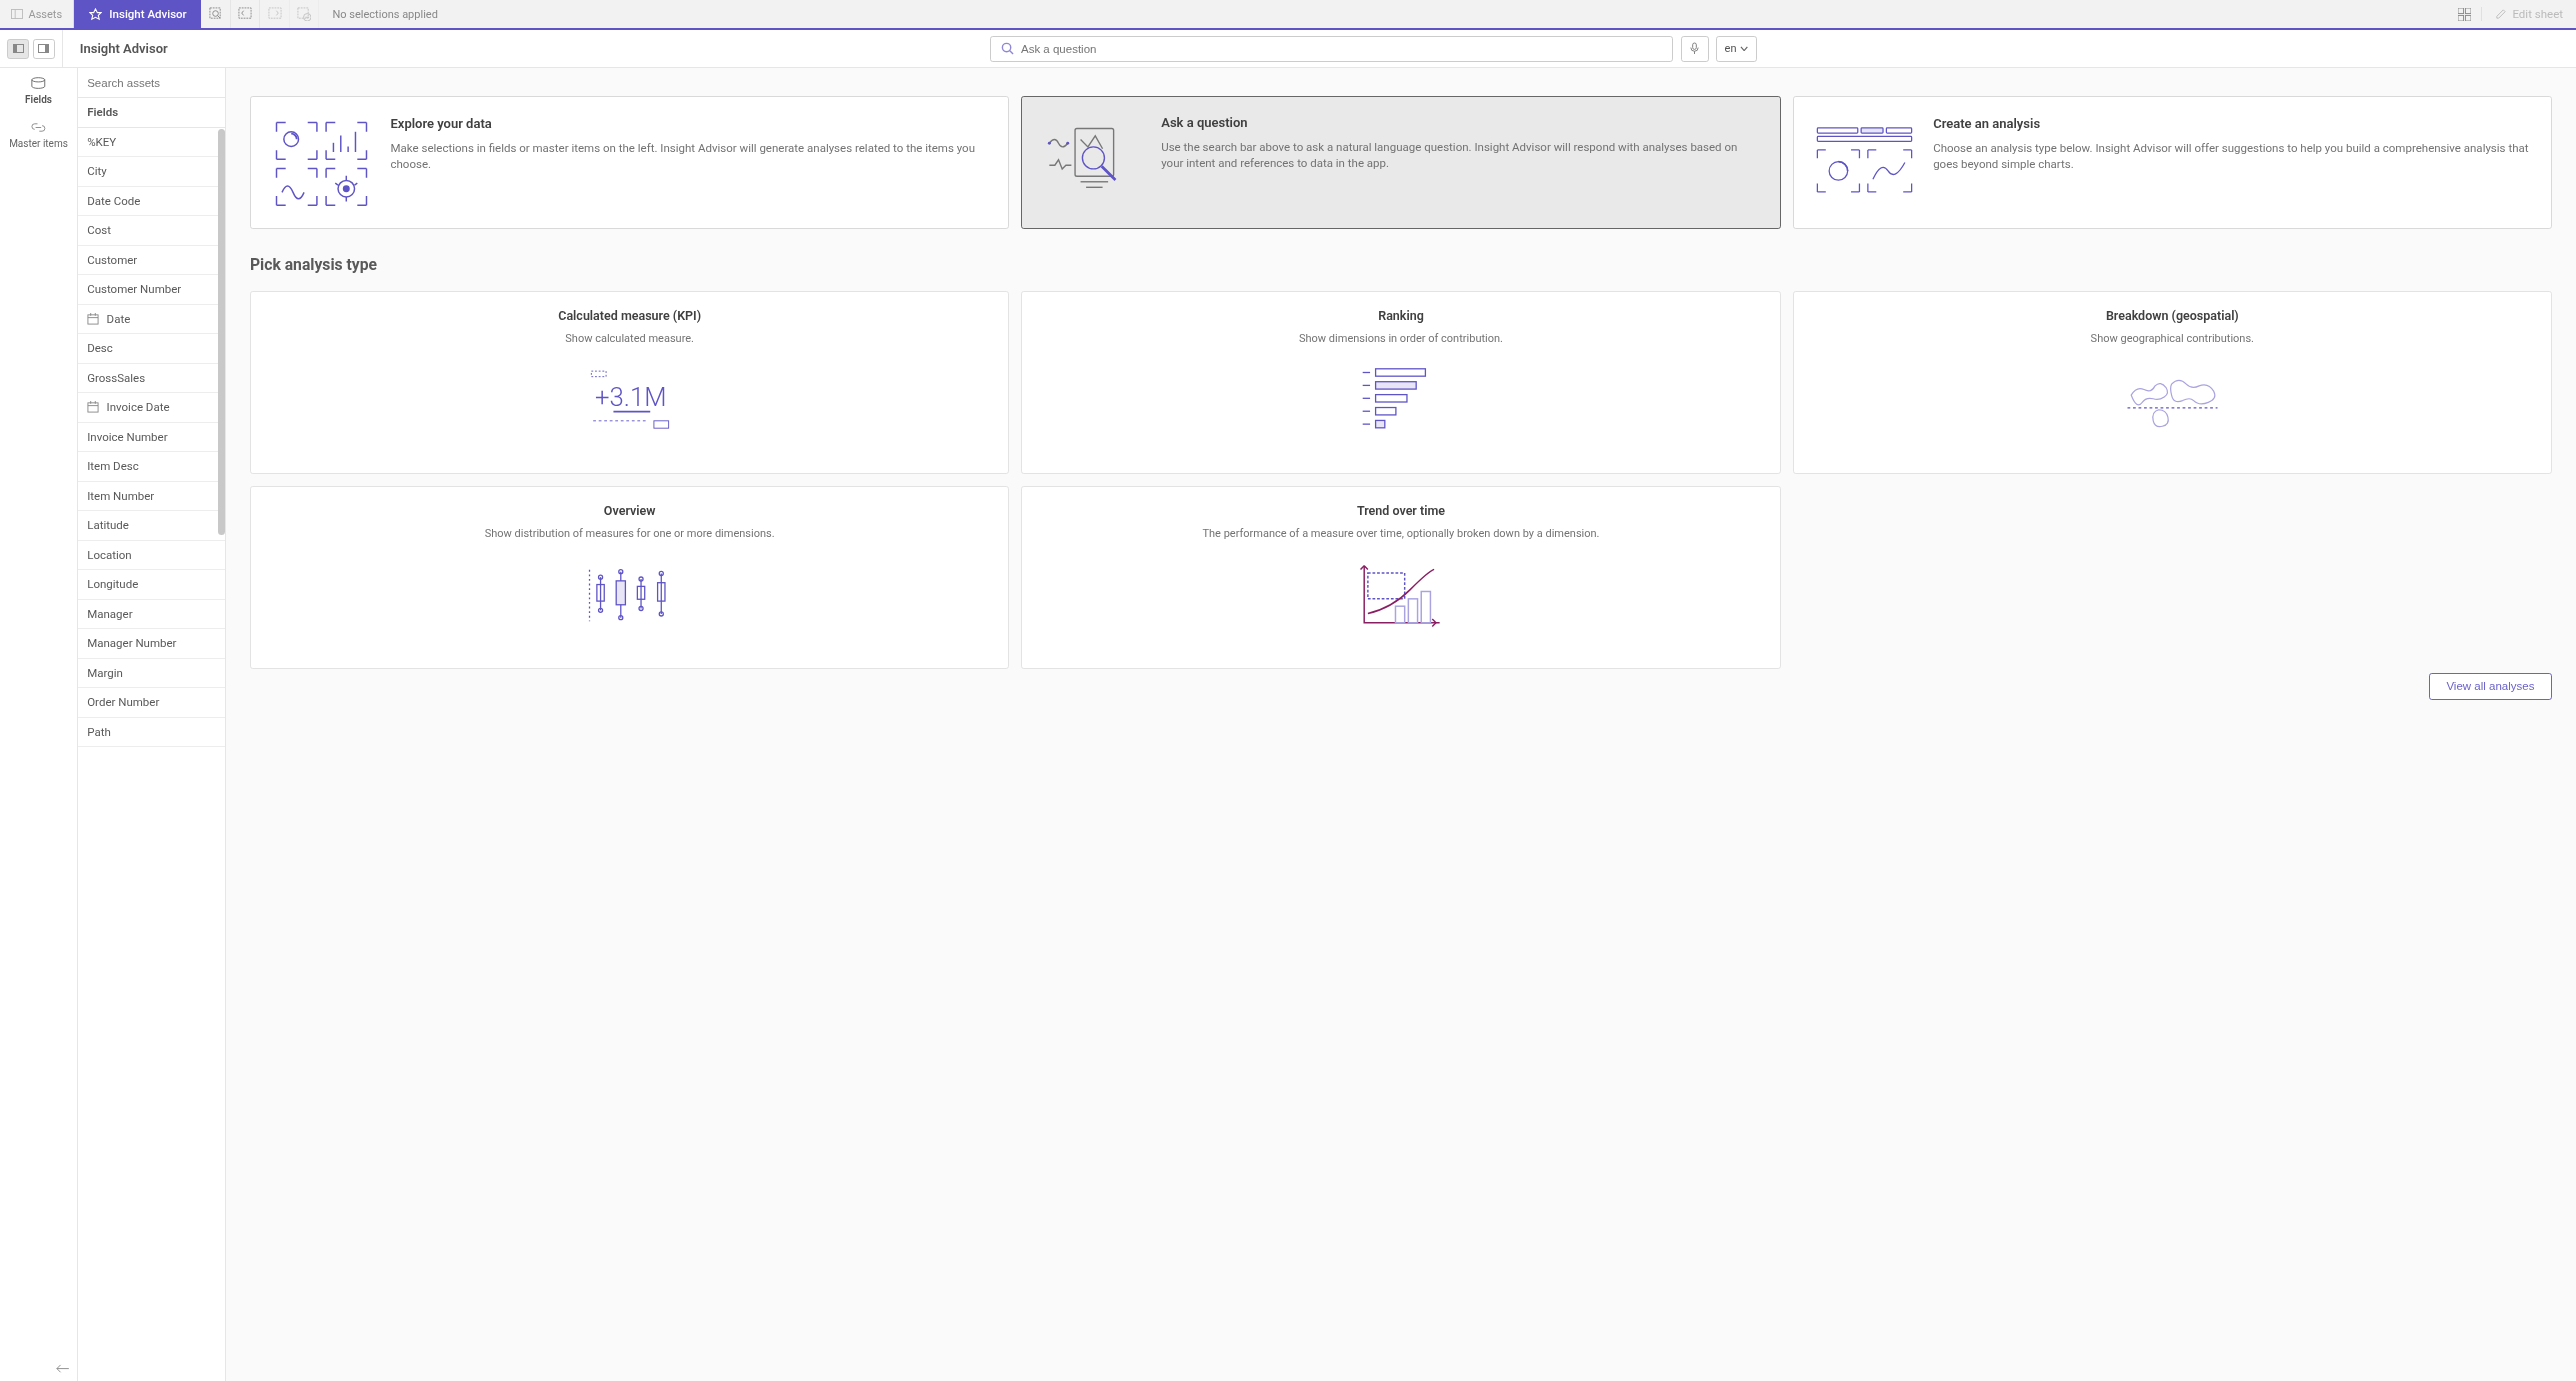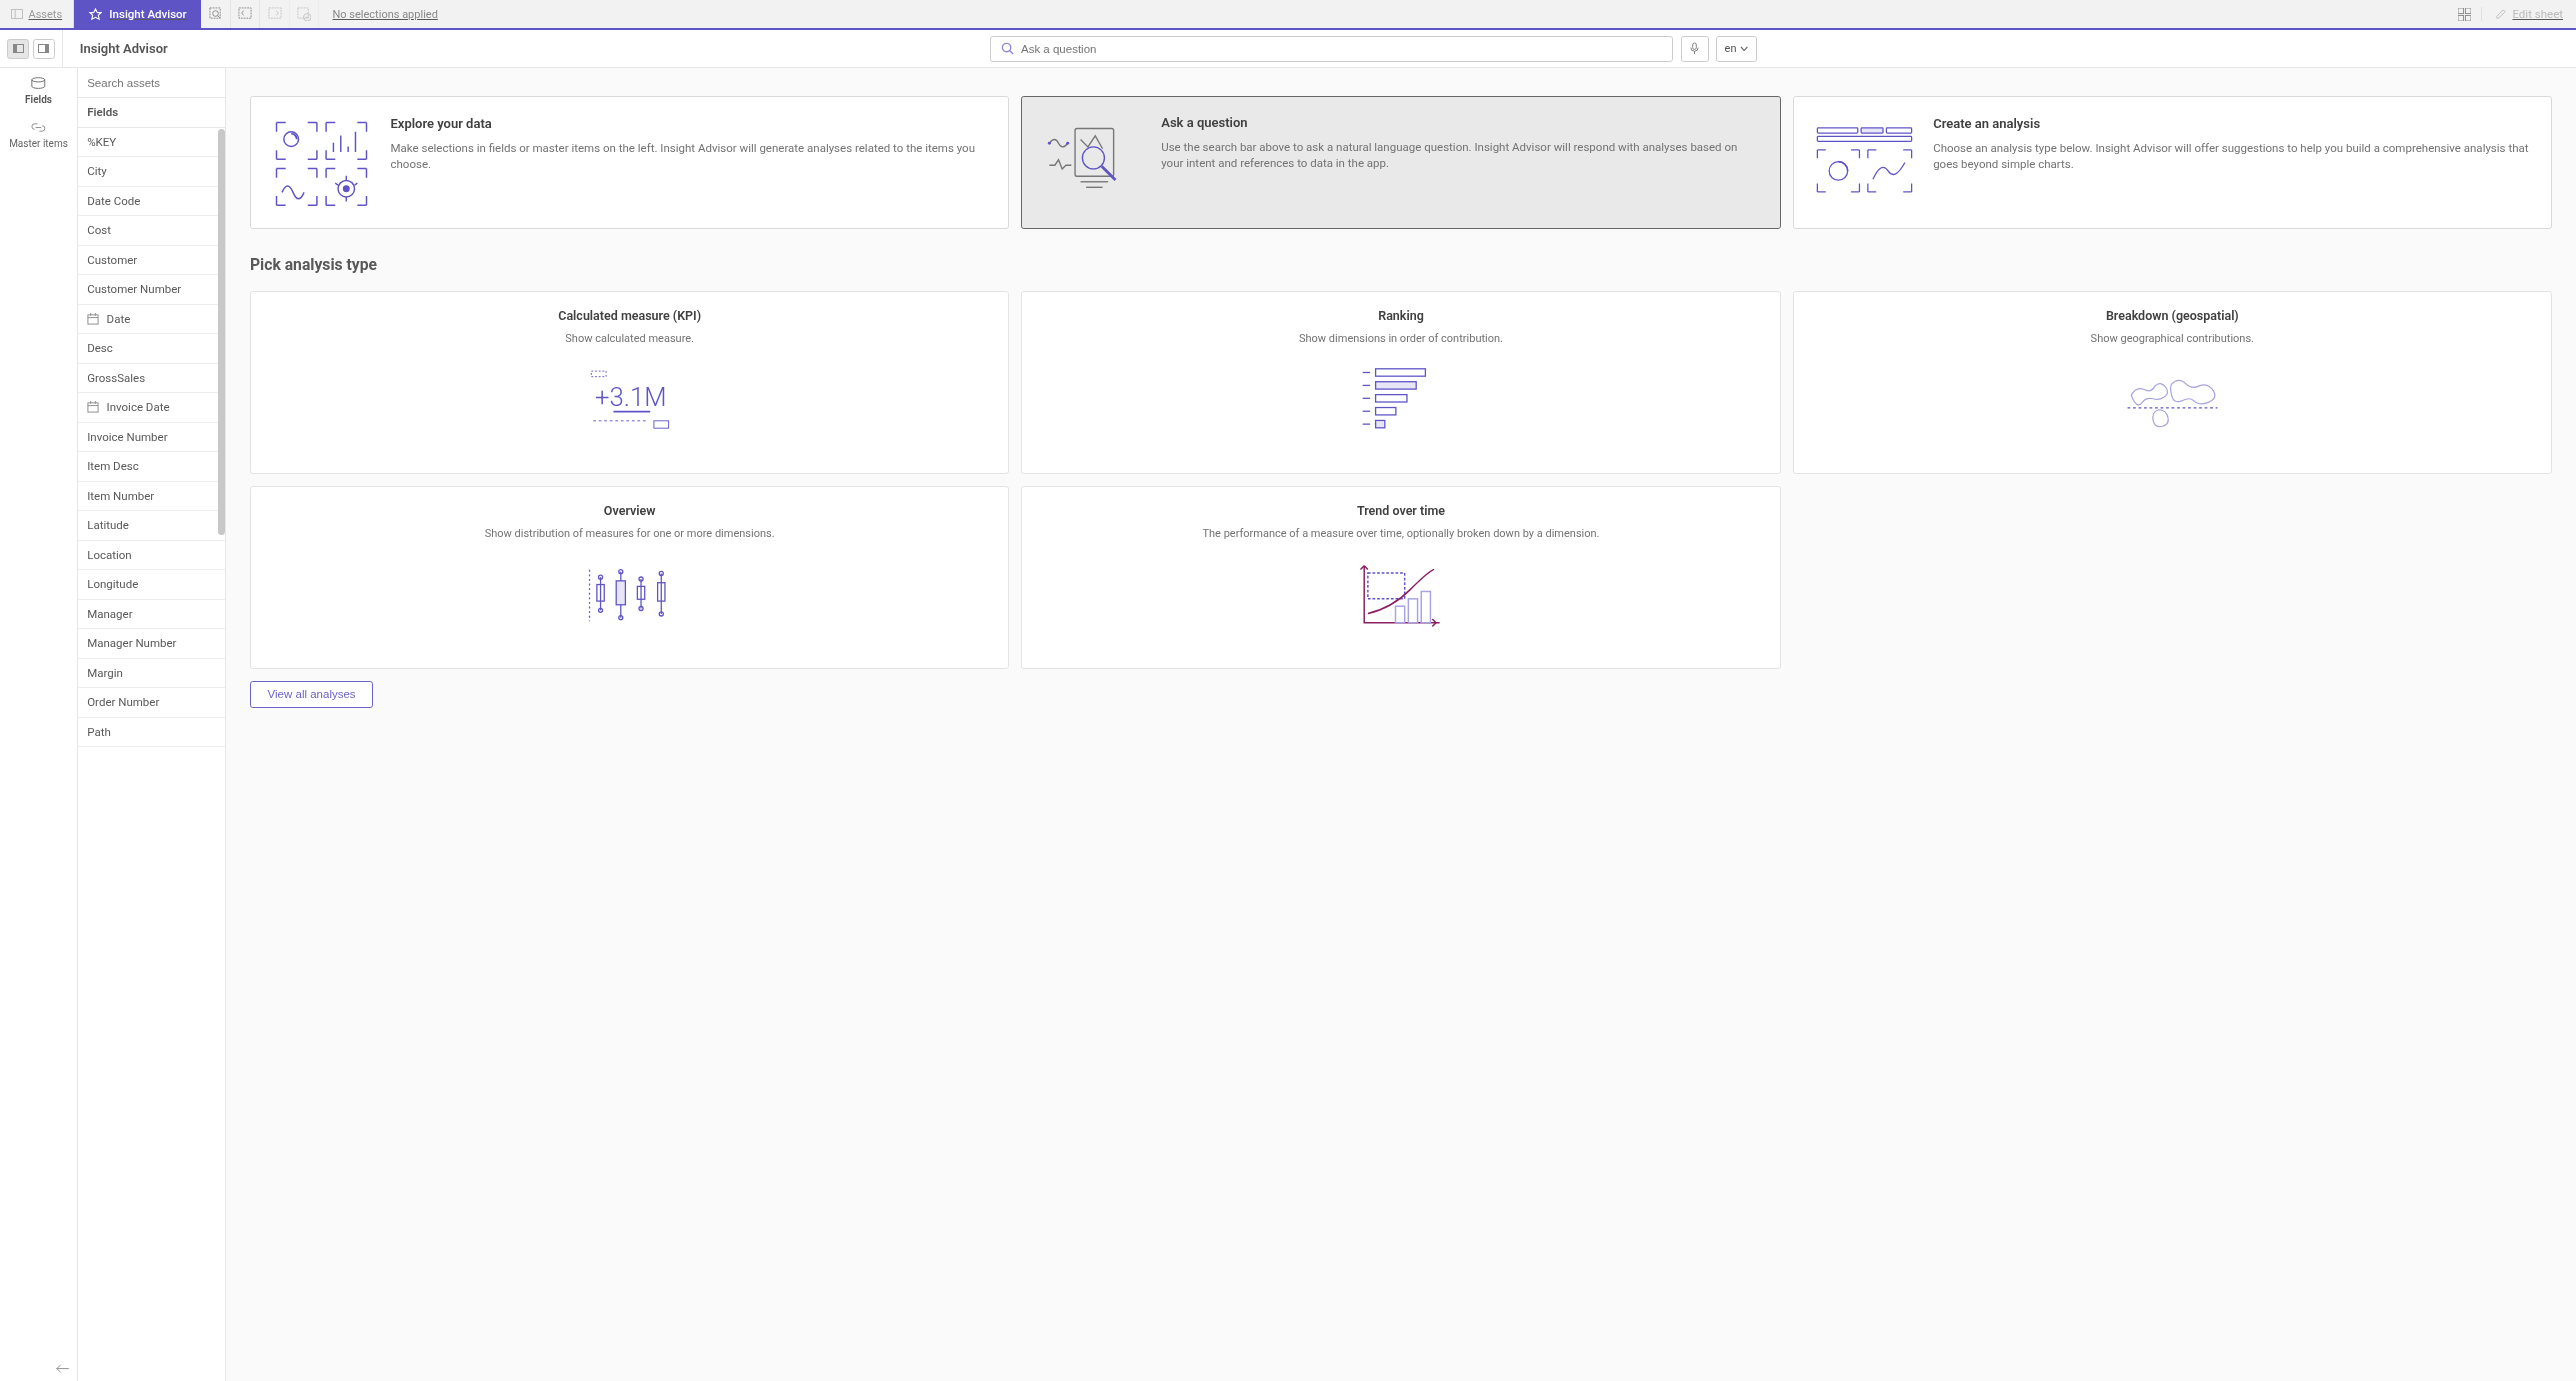--- a/index.html
+++ b/index.html
@@ -12,21 +12,20 @@
     overflow: hidden;
   }
 
   
   .top-toolbar {
     height: 30px;
     background: #f2f2f2;
     border-bottom: 2.8px solid #5e54c6;
     display: flex;
     align-items: stretch;
-    text-decoration: underline;
   }
   .assets-btn {
     display: flex; align-items: center; gap: 5.5px;
     padding: 0 11px; color: #999; font-size: 11px;
     border-right: 0.9px solid #ddd; cursor: default;
   }
   .advisor-tab {
     display: flex; align-items: center; gap: 7.4px;
     padding: 0 14.8px; background: #5e54c6; color: #fff; font-size: 11.5px;
     font-weight: 500; cursor: pointer;
@@ -176,21 +175,21 @@
     border:0.9px solid #e3e3e3; border-radius:2.8px; background:#fff;
     padding:16.6px 18.5px 14.8px; text-align:center;
     height:183px; display:flex; flex-direction:column;
   }
   .analysis-card h4 { font-size:12.5px; font-weight:600; color:#404040; margin-bottom:7.4px; }
   .analysis-card p { font-size:11px; color:#737373; line-height:1.4; }
   .analysis-ill {
     flex:1; display:flex; align-items:center; justify-content:center;
   }
 
-  .view-all-row { display:flex; justify-content:flex-start; margin-top:12px; }
+  .view-all-row { display:flex; justify-content:flex-end; margin-top:4px; }
   .view-all-btn {
     border:0.9px solid #6b63c9; color:#6b63c9; background:#fff;
     padding:6.5px 16.6px; font-size:11.5px; border-radius:2.8px; cursor:pointer;
   }
 
   svg { display:block; }
 </style>
 </head>
 <body>
 

